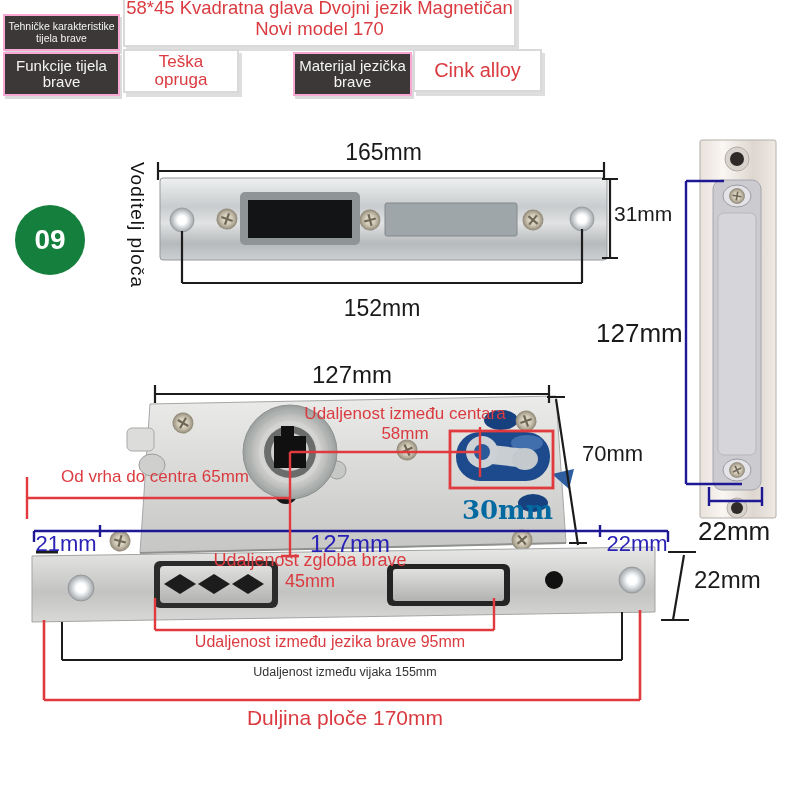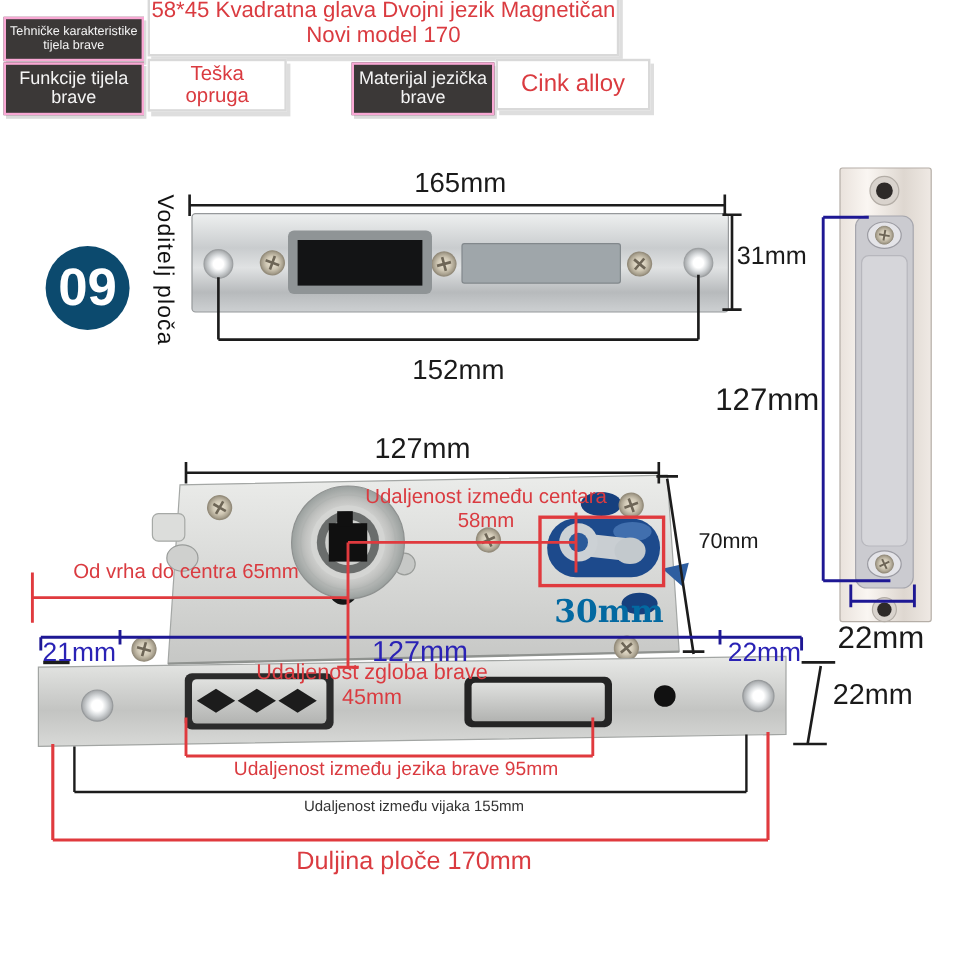--- a/index.html
+++ b/index.html
@@ -14,22 +14,22 @@
         box-shadow:3px 4px 0 rgba(190,190,190,.5);display:flex;align-items:center;justify-content:center;
         text-align:center;color:#da3b40;line-height:1.18;}
   .preline{white-space:pre-line;}
   .k1{left:3px;top:14px;width:113px;height:33px;font-size:10.5px;}
   .v1{left:123px;top:-11px;width:389px;height:54px;font-size:18.5px;line-height:21px;}
   .k2{left:3px;top:52px;width:113px;height:40px;font-size:15px;}
   .v2{left:123px;top:49px;width:112px;height:40px;font-size:17px;line-height:18px;}
   .k3{left:293px;top:52px;width:115px;height:40px;font-size:15px;}
   .v3{left:413px;top:49px;width:125px;height:39px;font-size:20px;}
   
-  .badge{left:38px;top:205px;width:70px;height:70px;border-radius:50%;background:#0c4a6e;
-         display:flex;align-items:center;justify-content:center;color:#fff;font-size:44px;font-weight:bold;}
+  .badge{left:15px;top:205px;width:70px;height:70px;border-radius:50%;background:#15803d;
+         display:flex;align-items:center;justify-content:center;color:#fff;font-size:28px;font-weight:bold;}
   
   .sidelab{left:126px;top:162px;height:150px;writing-mode:vertical-rl;font-size:19px;color:#111;
            letter-spacing:1px;}
   
   .dim{position:absolute;font-weight:500;color:#1a1a1a;text-align:center;line-height:1.15;}
   .red{color:#da3b40;font-weight:400;}
   .navy{color:#2a22b5;}
   .serif30{font-family:"DejaVu Serif","Liberation Serif",serif;font-weight:bold;color:#0369a1;}
 </style>
 </head>
@@ -208,21 +208,21 @@
   <div class="abs sidelab">Voditelj ploča</div>
 
   <span class="dim" style="left:160px;top:139px;width:447px;font-size:23px;">165mm</span>
   <span class="dim" style="left:614px;top:202px;font-size:21px;">31mm</span>
   <span class="dim" style="left:182px;top:295px;width:400px;font-size:23px;">152mm</span>
 
   <span class="dim" style="left:596px;top:319px;font-size:26px;">127mm</span>
   <span class="dim" style="left:698px;top:517px;font-size:26px;">22mm</span>
 
   <span class="dim" style="left:155px;top:361px;width:394px;font-size:24px;">127mm</span>
-  <span class="dim" style="left:582px;top:441px;font-size:18px;">70mm</span>
+  <span class="dim" style="left:582px;top:441px;font-size:22px;">70mm</span>
   <span class="dim red" style="left:300px;top:404px;width:210px;font-size:17px;">Udaljenost između centara 58mm</span>
   <span class="dim red" style="left:40px;top:467px;width:230px;font-size:17px;">Od vrha do centra 65mm</span>
   <span class="dim red" style="left:210px;top:502px;width:200px;font-size:18px;margin-top:48px;">Udaljenost zgloba brave 45mm</span>
   <span class="dim serif30" style="left:460px;top:496px;width:95px;font-size:26px;">30mm</span>
 
   <span class="dim navy" style="left:30px;top:531px;width:72px;font-size:22px;">21mm</span>
   <span class="dim navy" style="left:300px;top:530px;width:100px;font-size:24px;">127mm</span>
   <span class="dim navy" style="left:602px;top:531px;width:70px;font-size:22px;">22mm</span>
   <span class="dim" style="left:694px;top:566px;font-size:24px;">22mm</span>
   <span class="dim red" style="left:90px;top:633px;width:480px;font-size:16px;">Udaljenost između jezika brave 95mm</span>

